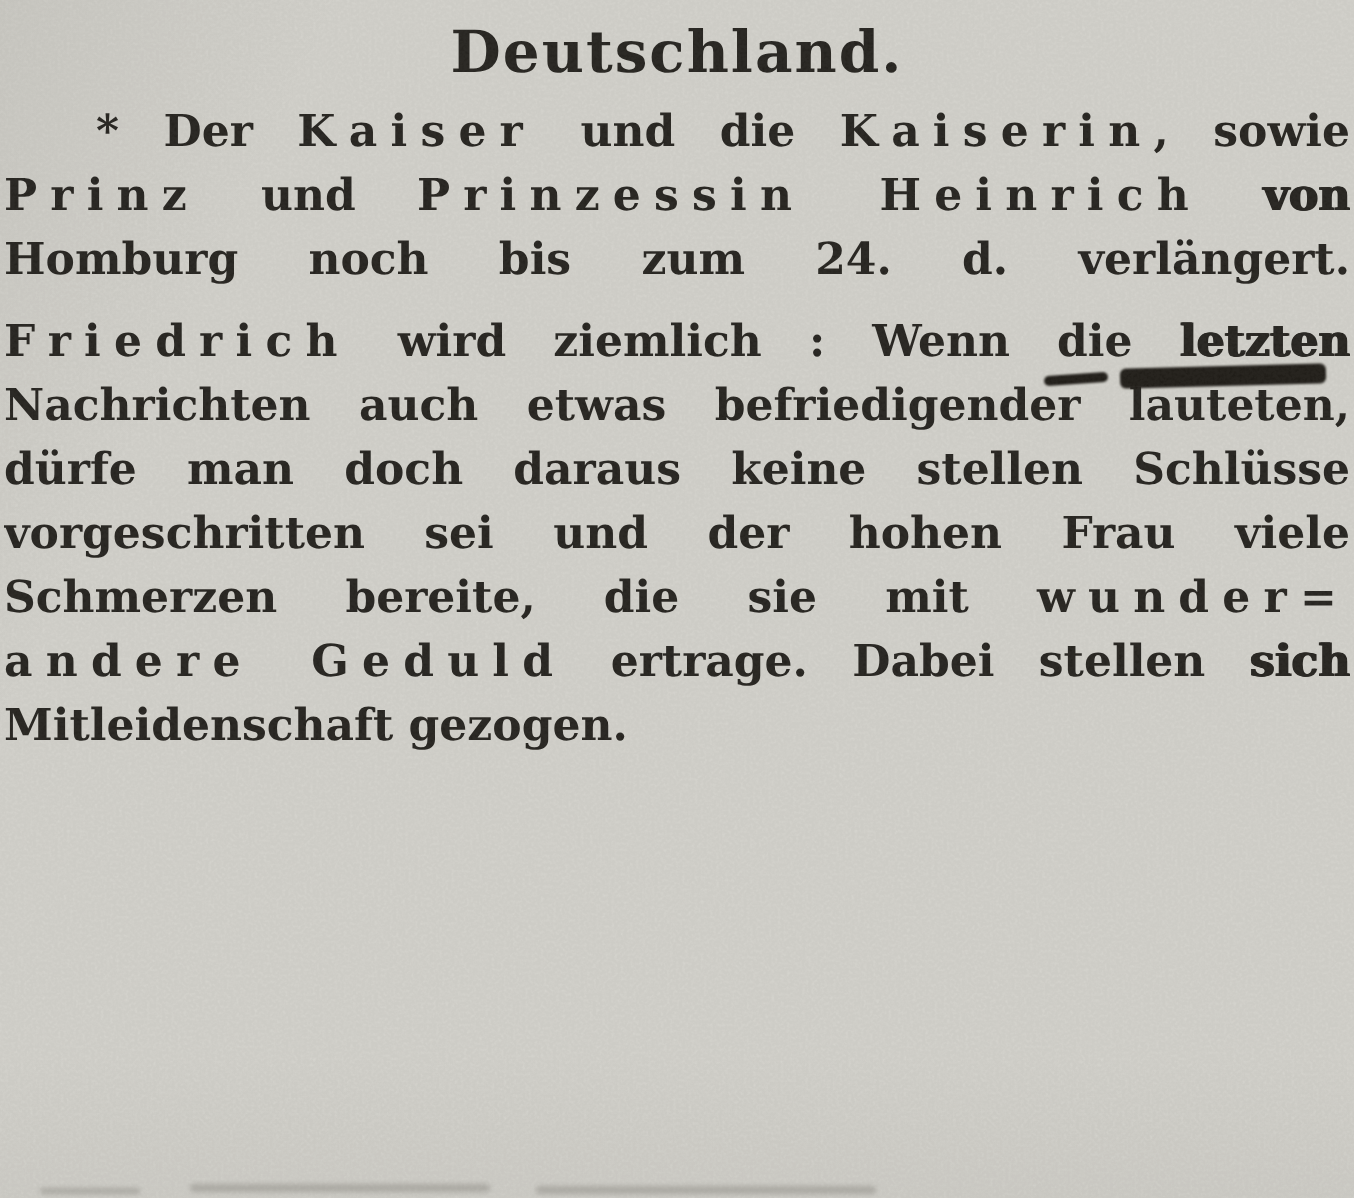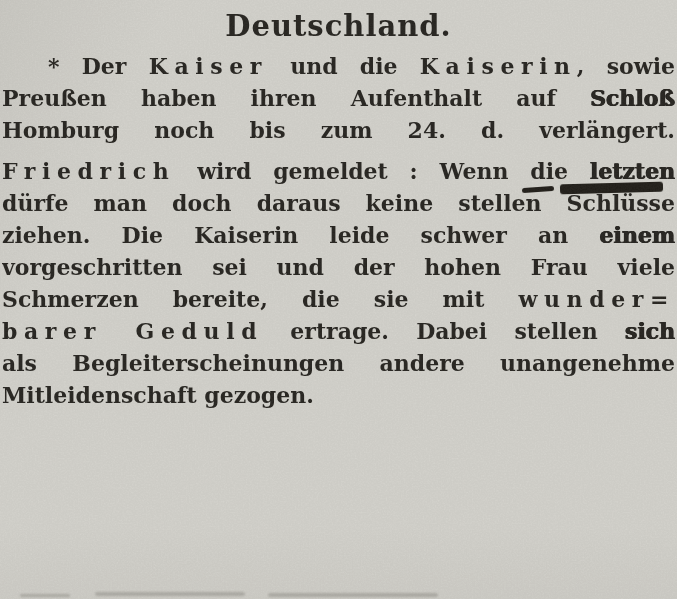--- a/index.html
+++ b/index.html
@@ -69,48 +69,45 @@
 
 <div class="page">
 
   <h1 class="title">Deutschland.</h1>
 
   <div class="para">
     <div class="line first">
       <span>* Der </span><span class="sp">Kaiser</span><span> und die </span><span class="sp">Kaiserin</span><span>, sowie</span>
     </div>
     <div class="line">
-      <span>Preußen haben ihren Aufenthalt auf </span><span class="ink">Schloß</span>
+      <span class="sp">Prinz</span><span> und </span><span class="sp">Prinzessin Heinrich</span><span> </span><span class="ink">von</span>
     </div>
     <div class="line">
       <span>Homburg noch bis zum 24. d. verlängert.</span>
     </div>
   </div>
 
   <div class="para">
     <div class="line">
-      <span class="sp">Friedrich</span><span> wird gemeldet : Wenn die </span><span class="ink">letzten</span>
+      <span class="sp">Friedrich</span><span> wird ziemlich : Wenn die </span><span class="ink">letzten</span>
+    </div>
+    <div class="line">
+      <span>Nachrichten auch etwas befriedigender lauteten,</span>
     </div>
     <div class="line">
       <span>dürfe man doch daraus keine stellen Schlüsse</span>
-    </div>
-    <div class="line">
-      <span>ziehen. Die Kaiserin leide schwer an </span><span class="ink">einem</span>
     </div>
     <div class="line">
       <span>vorgeschritten sei und der hohen Frau viele</span>
     </div>
     <div class="line">
       <span>Schmerzen bereite, die sie mit </span><span class="sp">wunder=</span>
     </div>
     <div class="line">
-      <span class="sp">barer Geduld</span><span> ertrage. Dabei stellen </span><span class="ink">sich</span>
-    </div>
-    <div class="line">
-      <span>als Begleiterscheinungen andere unangenehme</span>
+      <span class="sp">andere Geduld</span><span> ertrage. Dabei stellen </span><span class="ink">sich</span>
     </div>
     <div class="line lastline">
       <span>Mitleidenschaft gezogen.</span>
     </div>
   </div>
 
   <div class="smudge main"></div>
   <div class="smudge dash"></div>
 
   <div class="remnant r1"></div>

